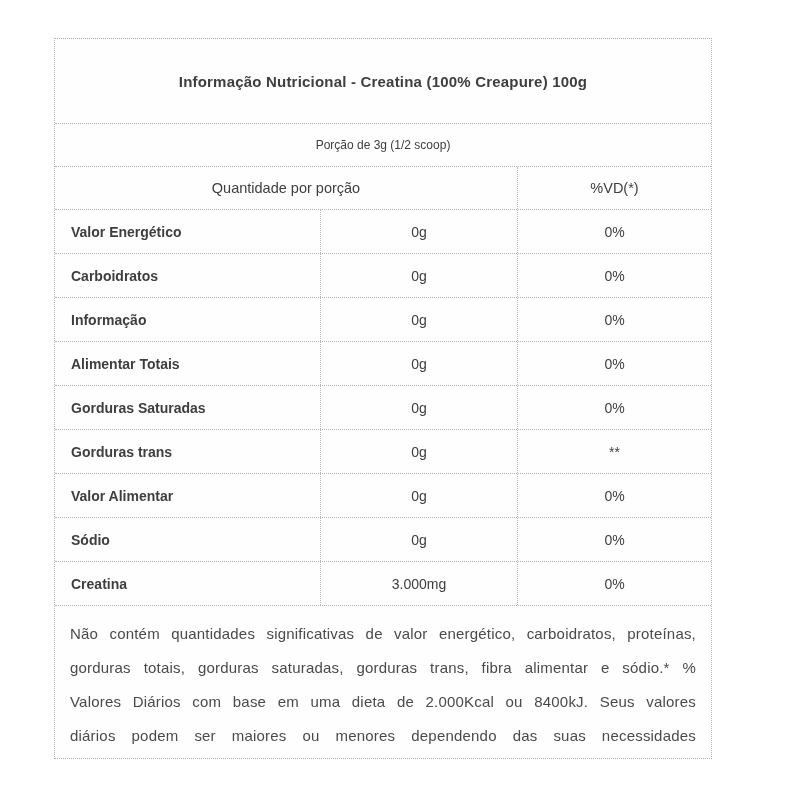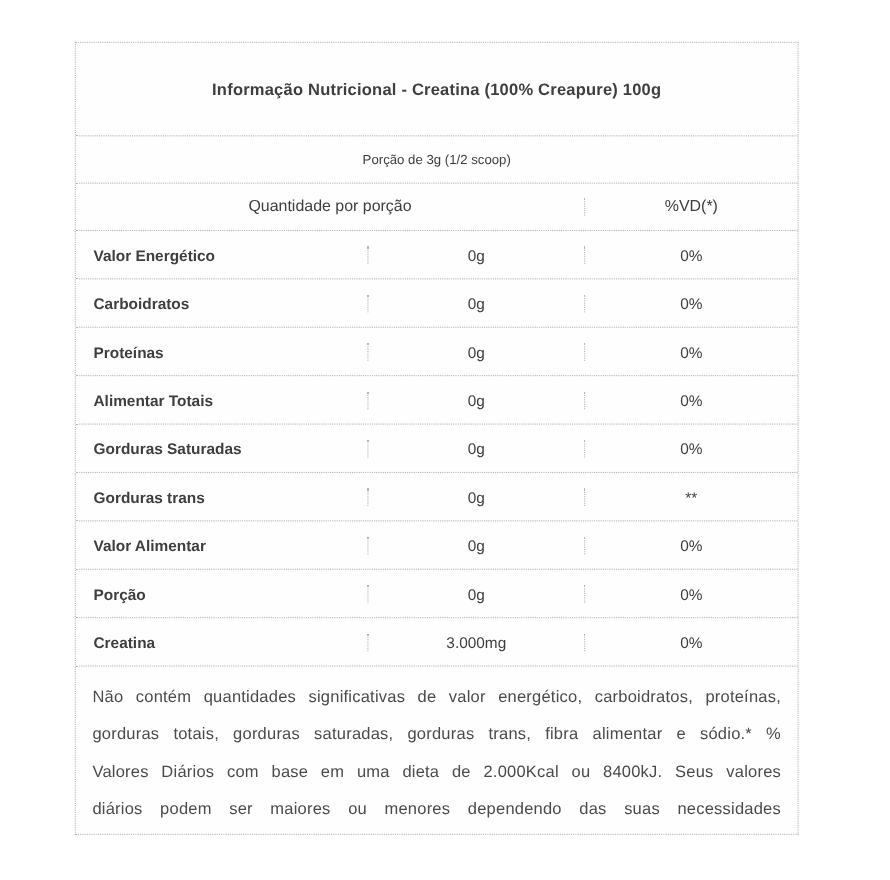--- a/index.html
+++ b/index.html
@@ -12,32 +12,31 @@
   }
   .sheet {
     position: relative;
     width: 809px;
     height: 800px;
     background: #ffffff;
     overflow: hidden;
   }
   .nutrition-table {
     position: absolute;
-    left: 68px;
+    left: 54px;
     top: 38px;
     width: 658px;
     box-sizing: border-box;
     border: 1px dotted var(--border, #b5b5b5);
     color: var(--text, #3e3e3e);
     background: #fefefe;
   }
   .row {
     box-sizing: border-box;
     border-bottom: 1px dotted var(--border, #b5b5b5);
-    align-items: center;
   }
   .title-row {
     height: 85px;
     display: flex;
     align-items: center;
     justify-content: center;
     font-size: 15px;
     font-weight: bold;
     letter-spacing: 0.2px;
   }
@@ -129,21 +128,21 @@
       <div class="cell-dv">0%</div>
     </div>
 
     <div class="row data-row">
       <div class="cell-label">Carboidratos</div>
       <div class="cell-qty">0g</div>
       <div class="cell-dv">0%</div>
     </div>
 
     <div class="row data-row">
-      <div class="cell-label">Proteínas</div>
+      <div class="cell-label">Informação</div>
       <div class="cell-qty">0g</div>
       <div class="cell-dv">0%</div>
     </div>
 
     <div class="row data-row">
       <div class="cell-label">Alimentar Totais</div>
       <div class="cell-qty">0g</div>
       <div class="cell-dv">0%</div>
     </div>
 
@@ -159,21 +158,21 @@
       <div class="cell-dv">**</div>
     </div>
 
     <div class="row data-row">
       <div class="cell-label">Valor Alimentar</div>
       <div class="cell-qty">0g</div>
       <div class="cell-dv">0%</div>
     </div>
 
     <div class="row data-row">
-      <div class="cell-label">Porção</div>
+      <div class="cell-label">Sódio</div>
       <div class="cell-qty">0g</div>
       <div class="cell-dv">0%</div>
     </div>
 
     <div class="row data-row">
       <div class="cell-label">Creatina</div>
       <div class="cell-qty">3.000mg</div>
       <div class="cell-dv">0%</div>
     </div>
 

